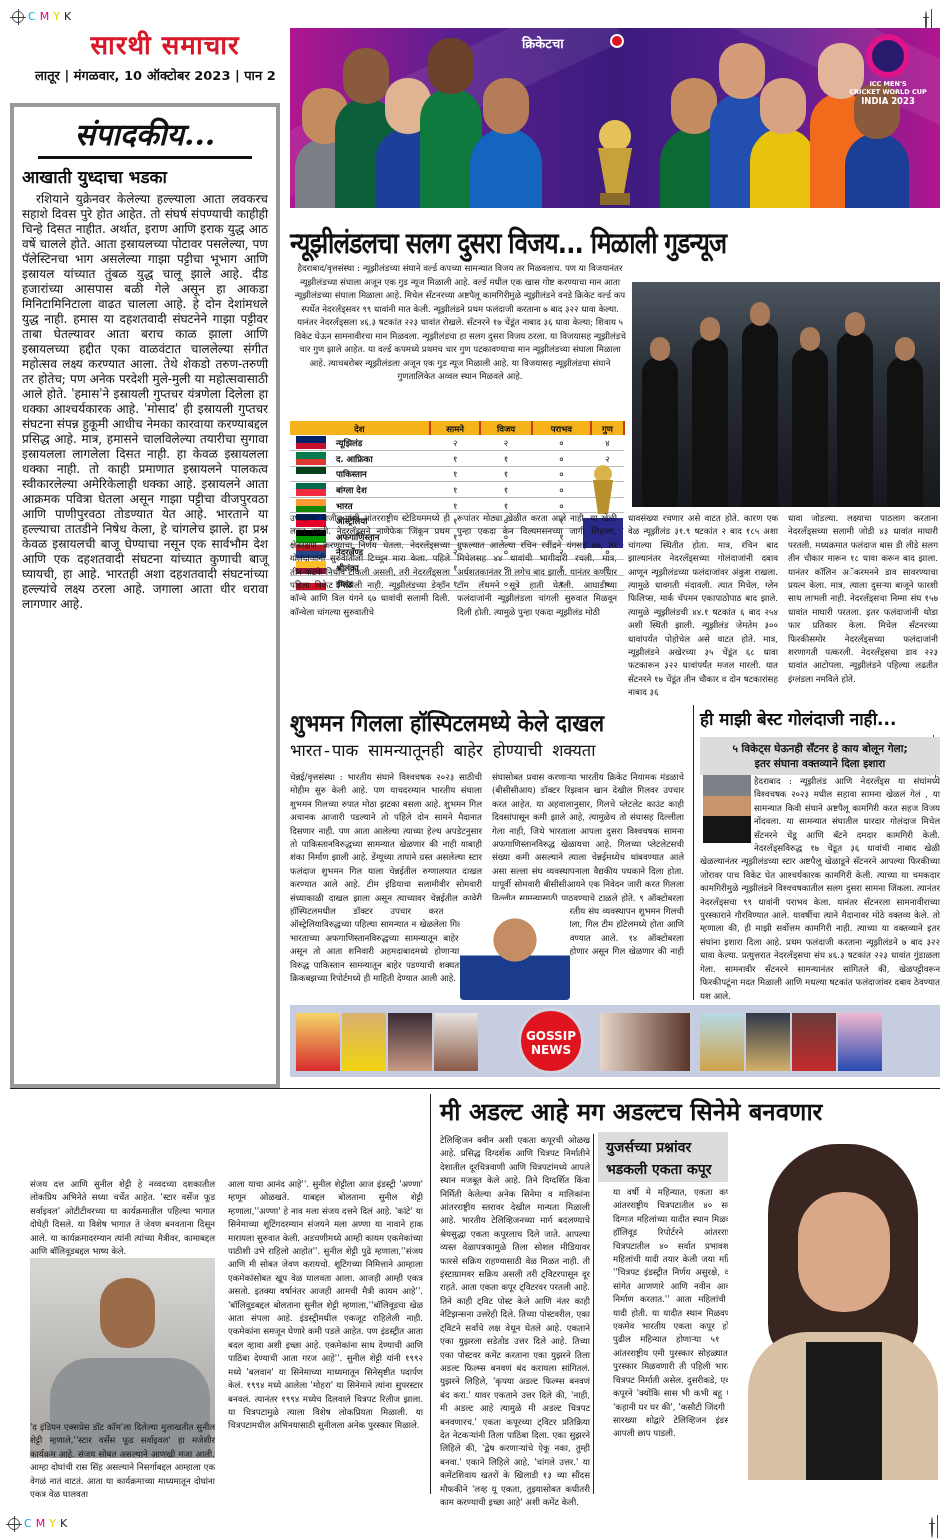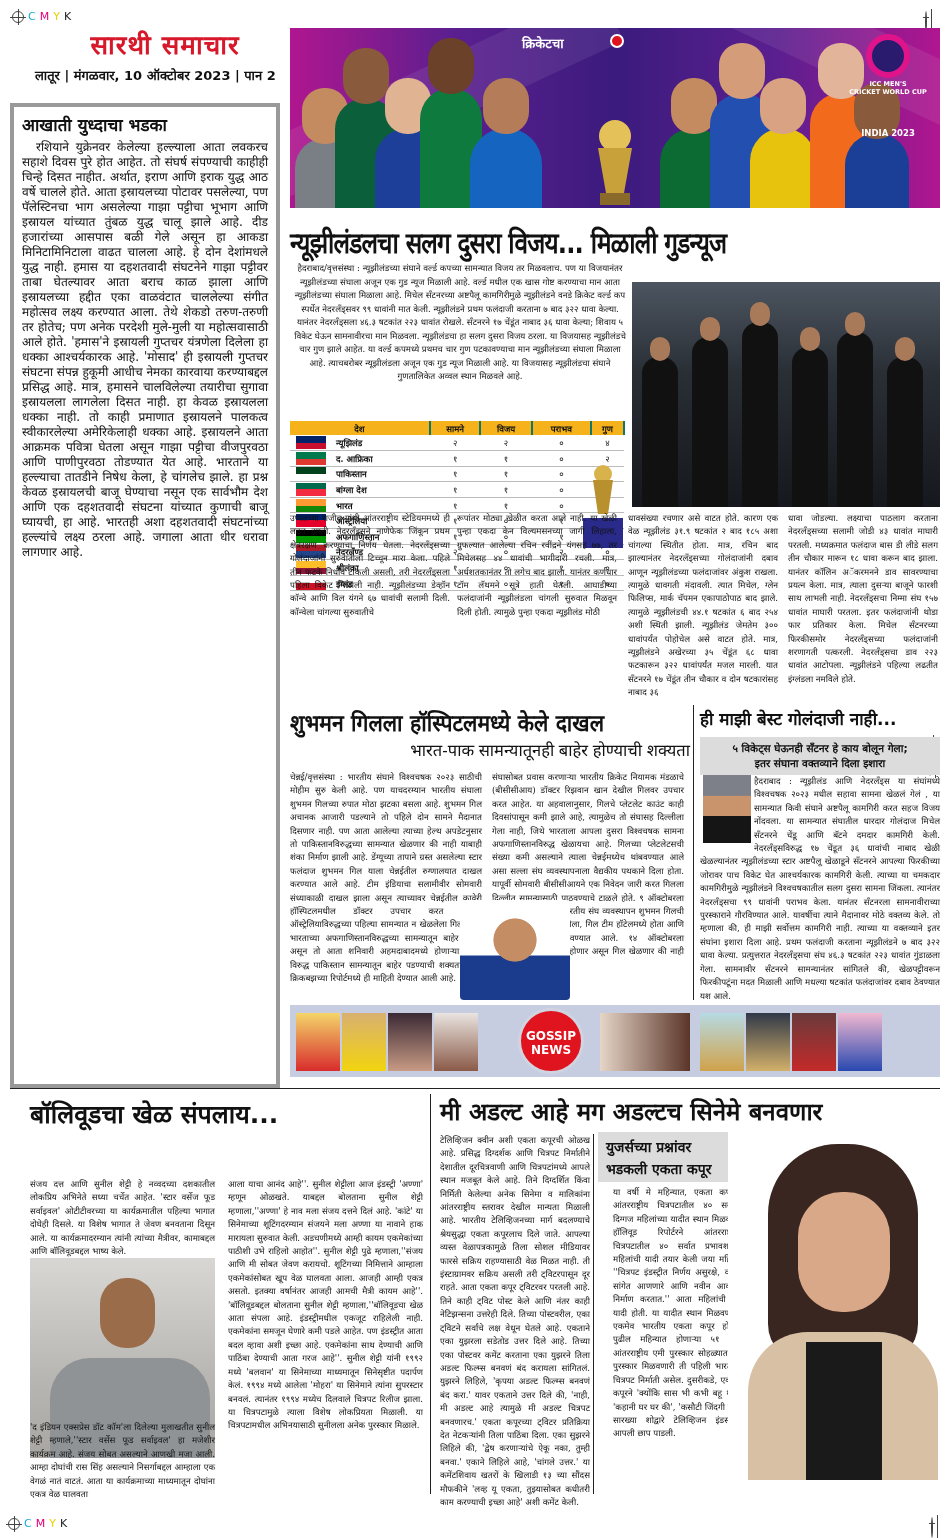--- a/index.html
+++ b/index.html
@@ -19,36 +19,36 @@
 .banner{left:290px;top:28px;width:650px;height:180px;background:linear-gradient(90deg,#b0168f 0%,#5b1f8f 25%,#3b1b7d 50%,#5b1f8f 75%,#b0168f 100%);overflow:hidden;}
 .banner .stripe{position:absolute;width:400px;height:60px;background:rgba(255,255,255,0.08);transform:rotate(-25deg);}
 .player{position:absolute;bottom:0;border-radius:40px 40px 0 0;}
 .player .head{position:absolute;width:46px;height:56px;border-radius:22px;background:#c48a60;left:50%;margin-left:-23px;top:-50px;}
 .banner-kicker{position:absolute;left:232px;top:6px;font-family:"DejaVu Sans",sans-serif;font-size:13px;color:#fff;font-weight:bold;}
 .banner-title{position:absolute;left:222px;top:22px;font-family:"DejaVu Sans",sans-serif;font-size:40px;font-weight:bold;color:#ffe500;letter-spacing:-1px;}
 .banner-dot{position:absolute;left:320px;top:6px;width:14px;height:14px;border-radius:50%;background:#e0141e;border:2px solid #fff;}
 .trophy{position:absolute;left:298px;top:90px;width:54px;height:90px;}
 .wc-logo{position:absolute;right:10px;top:6px;width:84px;height:80px;text-align:center;color:#fff;font-family:"DejaVu Sans",sans-serif;font-size:6.5px;font-weight:bold;}
 .wc-logo .ring{width:44px;height:44px;border-radius:50%;border:6px solid #e0148a;margin:0 auto 2px;background:#2a1b6e;}
-.wc-logo .india{font-size:8.5px;color:#fff;margin-top:32px;}
+.wc-logo .india{font-size:8.5px;color:#fff;}
 .headline-nz{left:290px;top:222px;width:650px;font-family:"DejaVu Sans",sans-serif;font-weight:bold;font-size:29px;letter-spacing:-1px;white-space:nowrap;transform:scaleX(0.84);transform-origin:left;}
 .nz-intro{left:290px;top:262px;width:340px;font-size:8.6px;line-height:13.5px;text-align:center;}
 .nz-photo{left:632px;top:282px;width:308px;height:225px;background:linear-gradient(180deg,#4c5560 0%,#2a2f36 40%,#15181c 100%);overflow:hidden;}
 .nz-photo .fig{position:absolute;bottom:0;width:36px;background:#111;border-radius:16px 16px 0 0;}
 .nz-photo .fig:before{content:"";position:absolute;width:20px;height:24px;border-radius:10px;background:#a97a5a;left:8px;top:-20px;}
 table.points{position:absolute;left:290px;top:421px;width:335px;border-collapse:collapse;font-size:8.5px;}
-table.points th{background:#f5b21b;font-weight:bold;font-family:"DejaVu Sans",sans-serif;font-size:8.5px;height:14px;border-right:2px solid #0f766e;}
+table.points th{background:#f5b21b;font-weight:bold;font-family:"DejaVu Sans",sans-serif;font-size:8.5px;height:14px;border-right:2px solid #c2410c;}
 table.points td{height:15.6px;border-bottom:1.5px solid #bbb;text-align:center;}
 table.points td.flag{width:42px;}
 table.points td.name{text-align:left;padding-left:4px;width:98px;font-weight:bold;}
 .flagbox{display:inline-block;width:30px;height:13px;vertical-align:middle;}
 .col-text{font-size:8.6px;line-height:13.4px;text-align:justify;}
 .nz-col{top:512px;width:160px;}
 .gill-head{left:290px;top:706px;width:400px;font-family:"DejaVu Sans",sans-serif;font-size:23px;font-weight:bold;white-space:nowrap;transform:scaleX(0.92);transform-origin:left;}
-.gill-sub{left:290px;top:738px;width:400px;text-align:right;font-family:Liberation Sans, sans-serif;font-size:16.5px;}
+.gill-sub{left:290px;top:738px;width:400px;text-align:left;font-family:Liberation Mono, monospace;font-size:16.5px;}
 .gill-col{top:771px;width:192px;}
 .gill-photo{left:460px;top:900px;width:110px;height:100px;background:radial-gradient(circle at 50% 40%,#c58d64 0 26%,transparent 27%),linear-gradient(180deg,#ffffff 0 55%,#1b3c8c 56%);border-radius:4px;}
 .santner-head{left:700px;top:707px;width:240px;font-family:"DejaVu Sans",sans-serif;font-size:17px;font-weight:bold;white-space:nowrap;}
 .santner-sub{left:700px;top:737px;width:240px;background:#dcdcdc;font-family:"DejaVu Sans",sans-serif;font-size:10.5px;text-align:center;padding:4px 0;line-height:15px;font-weight:bold;}
 .santner-photo{left:703px;top:775px;width:48px;height:68px;background:linear-gradient(180deg,#7d8089 0 30%,#c9946b 31% 60%,#151515 61%);}
 .santner-text{left:700px;top:775px;width:240px;}
 .gossip{left:290px;top:1005px;width:650px;height:72px;background:#c6cde0;overflow:hidden;}
 .gossip .face{position:absolute;top:8px;height:58px;width:44px;}
 .gossip-badge{position:absolute;left:228px;top:3px;width:66px;height:66px;border-radius:50%;background:#e0141e;border:3px solid #d0d4e0;color:#fff;font-family:"DejaVu Sans",sans-serif;font-weight:bold;font-size:12px;text-align:center;line-height:14px;padding-top:18px;}
 .rule{background:#222;height:1px;}
@@ -83,20 +83,21 @@
 <span class="abs reg" style="left:925px;top:12px;"></span>
 <span class="abs reg" style="left:925px;top:738px;"></span>
 <span class="abs reg" style="left:925px;top:756px;"></span>
 
 
 <div class="abs masthead">सारथी समाचार</div>
 <div class="abs dateline">लातूर | मंगळवार, 10 ऑक्टोबर  2023 | पान 2</div>
 
 
 <div class="abs editorial">
+  <div class="ed-title">संपादकीय...</div>
   <div class="ed-head">आखाती युध्दाचा भडका</div>
   <div class="body">रशियाने युक्रेनवर केलेल्या हल्ल्याला आता लवकरच सहाशे दिवस पुरे होत आहेत. तो संघर्ष संपण्याची काहीही चिन्हे दिसत नाहीत. अर्थात, इराण आणि इराक युद्ध आठ वर्षे चालले होते. आता इस्रायलच्या पोटावर पसलेल्या, पण पॅलेस्टिनचा भाग असलेल्या गाझा पट्टीचा भूभाग आणि इस्रायल यांच्यात तुंबळ युद्ध चालू झाले आहे. दीड हजारांच्या आसपास बळी गेले असून हा आकडा मिनिटामिनिटाला वाढत चालला आहे. हे दोन देशांमधले युद्ध नाही. हमास या दहशतवादी संघटनेने गाझा पट्टीवर ताबा घेतल्यावर आता बराच काळ झाला आणि इस्रायलच्या हद्दीत एका वाळवंटात चाललेल्या संगीत महोत्सव लक्ष्य करण्यात आला. तेथे शेकडो तरुण-तरुणी तर होतेच; पण अनेक परदेशी मुले-मुली या महोत्सवासाठी आले होते. 'हमास'ने इस्रायली गुप्तचर यंत्रणेला दिलेला हा धक्का आश्चर्यकारक आहे. 'मोसाद' ही इस्रायली गुप्तचर संघटना संपन्न हुकूमी आधीच नेमका कारवाया करण्याबद्दल प्रसिद्ध आहे. मात्र, हमासने चालविलेल्या तयारीचा सुगावा इस्रायलला लागलेला दिसत नाही. हा केवळ इस्रायलला धक्का नाही. तो काही प्रमाणात इस्रायलने पालकत्व स्वीकारलेल्या अमेरिकेलाही धक्का आहे. इस्रायलने आता आक्रमक पवित्रा घेतला असून गाझा पट्टीचा वीजपुरवठा आणि पाणीपुरवठा तोडण्यात येत आहे. भारताने या हल्ल्याचा तातडीने निषेध केला, हे चांगलेच झाले. हा प्रश्न केवळ इस्रायलची बाजू घेण्याचा नसून एक सार्वभौम देश आणि एक दहशतवादी संघटना यांच्यात कुणाची बाजू घ्यायची, हा आहे. भारतही अशा दहशतवादी संघटनांच्या हल्ल्यांचे लक्ष्य ठरला आहे. जगाला आता धीर धरावा लागणार आहे.</div>
 </div>
 
 
 <div class="abs banner">
   <div class="stripe" style="left:-60px;top:40px;"></div>
   <div class="stripe" style="left:420px;top:20px;transform:rotate(25deg);"></div>
   <div class="player" style="left:5px;width:60px;height:70px;background:#7a7f86;">
       <div class="head"></div>
@@ -293,21 +294,20 @@
   <div class="face" style="left:410px;background:linear-gradient(180deg,#b6dae3,#d0a24a);"></div>
   <div class="face" style="left:456px;background:linear-gradient(180deg,#303848,#d2b06a);"></div>
   <div class="face" style="left:502px;background:linear-gradient(180deg,#6a3a3a,#c42a2a);"></div>
   <div class="face" style="left:548px;background:linear-gradient(180deg,#f0b8d0,#2848b0);"></div>
 </div>
 
 
 <div class="abs rule" style="left:10px;top:1088px;width:930px;"></div>
 
 <div class="abs bolly-head">
-  <div>बॉलिवूडचा खेळ संपलाय...</div>
 </div>
 <div class="abs col-text" style="left:30px;top:1178px;width:185px;">संजय दत्त आणि सुनील शेट्टी हे नव्वदच्या दशकातील लोकप्रिय अभिनेते सध्या चर्चेत आहेत. 'स्टार वर्सेज फूड सर्वाइवल' ओटीटीवरच्या या कार्यक्रमातील पहिल्या भागात दोघेही दिसले. या विशेष भागात ते जेवण बनवताना दिसून आले. या कार्यक्रमादरम्यान त्यांनी त्यांच्या मैत्रीवर, कामाबद्दल आणि बॉलिवूडबद्दल भाष्य केले.</div>
 <div class="abs suniel-photo">
     <div class="tee"></div>
     <div class="hd"></div>
   </div>
 <div class="abs col-text" style="left:30px;top:1421px;width:185px;">'द इंडियन एक्सप्रेस डॉट कॉम'ला दिलेल्या मुलाखतीत सुनील शेट्टी म्हणाले,''स्टार वर्सेस फूड सर्वाइवल' हा मजेशीर कार्यक्रम आहे. संजय सोबत असल्याने आणखी मजा आली. आम्हा दोघांची रास सिंह असल्याने निसर्गाबद्दल आम्हाला एक वेगळं नातं वाटतं. आता या कार्यक्रमाच्या माध्यमातून दोघांना एकत्र वेळ घालवता</div>
 <div class="abs col-text" style="left:228px;top:1178px;width:195px;">आला याचा आनंद आहे''. सुनील शेट्टीला आज इंडस्ट्री 'अण्णा' म्हणून ओळखते. याबद्दल बोलताना सुनील शेट्टी म्हणाला,''अण्णा' हे नाव मला संजय दत्तने दिलं आहे. 'कांटे' या सिनेमाच्या शूटिंगदरम्यान संजयने मला अण्णा या नावाने हाक मारायला सुरुवात केली. अडचणीमध्ये आम्ही कायम एकमेकांच्या पाठीशी उभे राहिलो आहोत''. सुनील शेट्टी पुढे म्हणाला,''संजय आणि मी सोबत जेवण करायचो. शूटिंगच्या निमित्ताने आम्हाला एकमेकांसोबत खूप वेळ घालवता आला. आजही आम्ही एकत्र असतो. इतक्या वर्षानंतर आजही आमची मैत्री कायम आहे''. 'बॉलिवूडबद्दल बोलताना सुनील शेट्टी म्हणाला,''बॉलिवूडचा खेळ आता संपला आहे. इंडस्ट्रीमधील एकजूट राहिलेली नाही. एकमेकांना समजून घेणारे कमी पडले आहेत. पण इंडस्ट्रीत आता बदल व्हावा अशी इच्छा आहे. एकमेकांना साथ देण्याची आणि पाठिंबा देण्याची आता गरज आहे''. सुनील शेट्टी यांनी १९९२ मध्ये 'बलवान' या सिनेमाच्या माध्यमातून सिनेसृष्टीत पदार्पण केलं. १९९४ मध्ये आलेला 'मोहरा' या सिनेमाने त्यांना सुपरस्टार बनवलं. त्यानंतर १९९४ मध्येच दिलवाले चित्रपट रिलीज झाला. या चित्रपटामुळे त्याला विशेष लोकप्रियता मिळाली. या चित्रपटामधील अभिनयासाठी सुनीलला अनेक पुरस्कार मिळाले.</div>
 
 <div class="vline" style="left:430px;top:1094px;height:400px;"></div>

